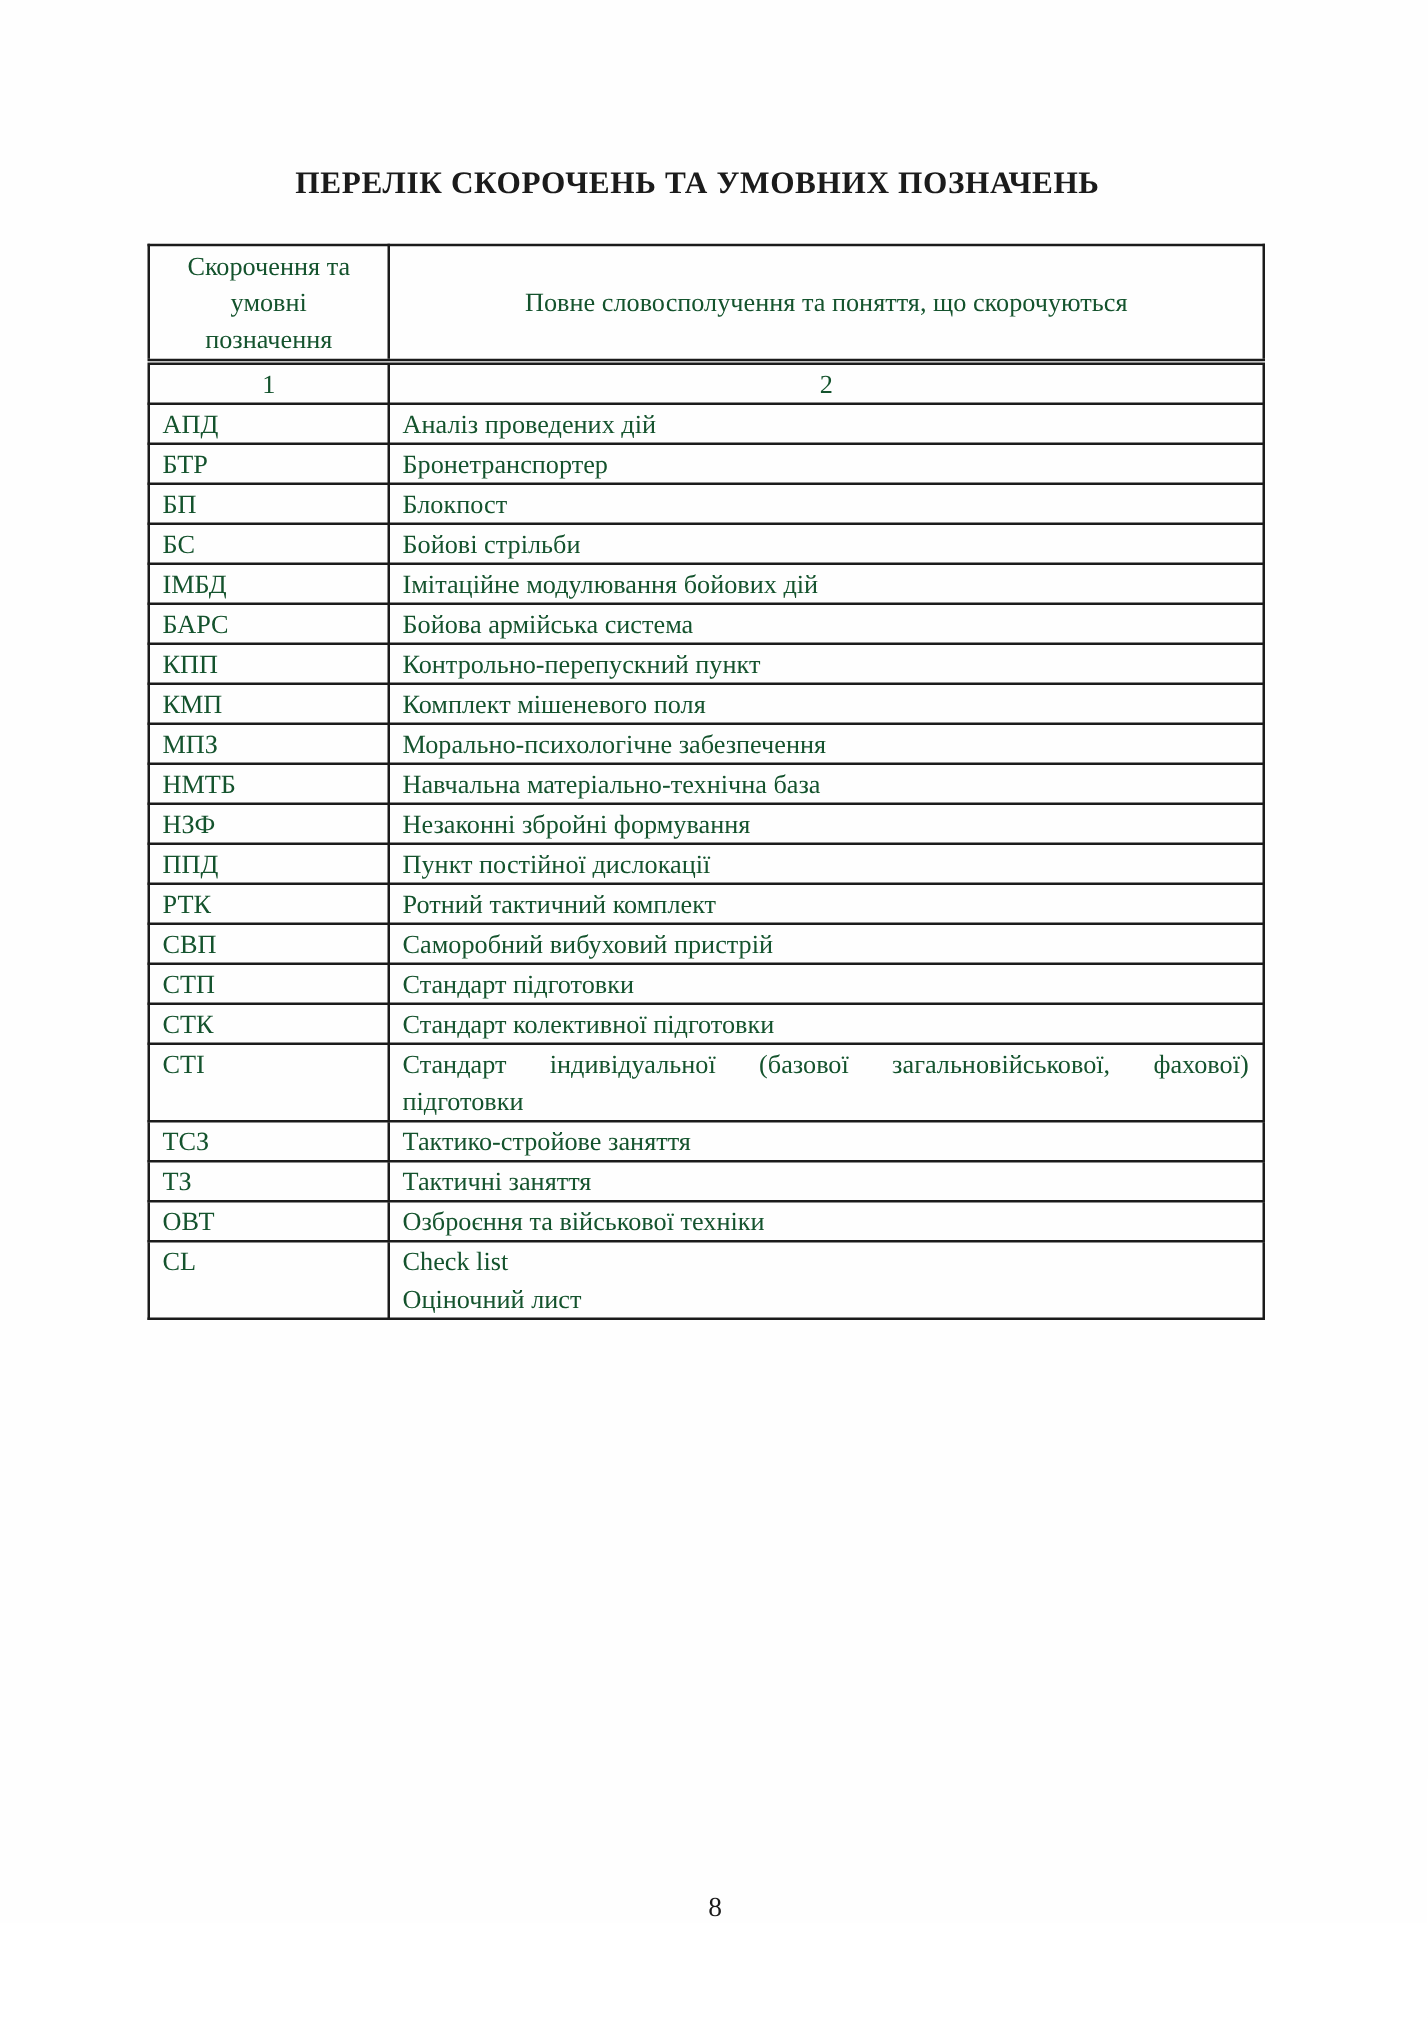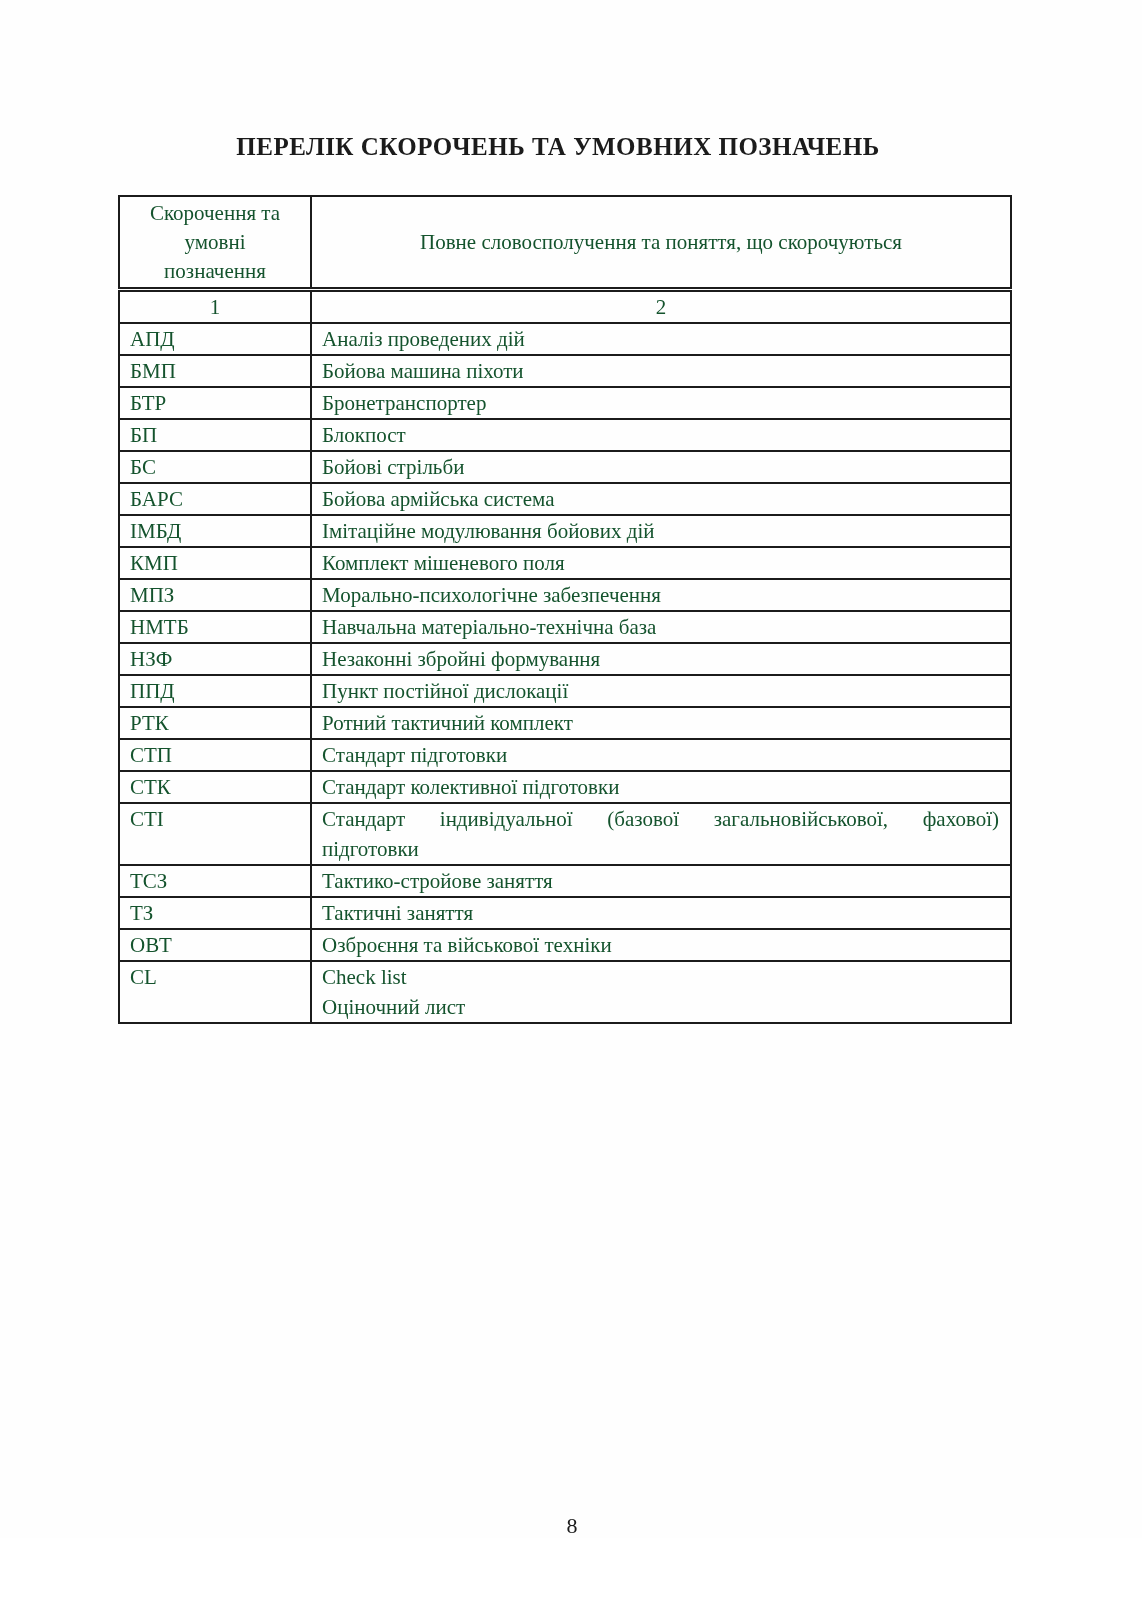--- a/index.html
+++ b/index.html
@@ -101,42 +101,42 @@
       <tr class="numbering-row">
         <td>1</td>
         <td>2</td>
       </tr>
 
       <tr class="data-row">
         <td>АПД</td>
         <td>Аналіз проведених дій</td>
       </tr>
       <tr class="data-row">
-        <td>БМП</td>
-        <td>Бойова машина піхоти</td>
-      </tr>
-      <tr class="data-row">
         <td>БТР</td>
         <td>Бронетранспортер</td>
       </tr>
       <tr class="data-row">
         <td>БП</td>
         <td>Блокпост</td>
       </tr>
       <tr class="data-row">
         <td>БС</td>
         <td>Бойові стрільби</td>
       </tr>
       <tr class="data-row">
+        <td>ІМБД</td>
+        <td>Імітаційне модулювання бойових дій</td>
+      </tr>
+      <tr class="data-row">
         <td>БАРС</td>
         <td>Бойова армійська система</td>
       </tr>
       <tr class="data-row">
-        <td>ІМБД</td>
-        <td>Імітаційне модулювання бойових дій</td>
+        <td>КПП</td>
+        <td>Контрольно-перепускний пункт</td>
       </tr>
       <tr class="data-row">
         <td>КМП</td>
         <td>Комплект мішеневого поля</td>
       </tr>
       <tr class="data-row">
         <td>МПЗ</td>
         <td>Морально-психологічне забезпечення</td>
       </tr>
       <tr class="data-row">
@@ -147,20 +147,24 @@
         <td>НЗФ</td>
         <td>Незаконні збройні формування</td>
       </tr>
       <tr class="data-row">
         <td>ППД</td>
         <td>Пункт постійної дислокації</td>
       </tr>
       <tr class="data-row">
         <td>РТК</td>
         <td>Ротний тактичний комплект</td>
+      </tr>
+      <tr class="data-row">
+        <td>СВП</td>
+        <td>Саморобний вибуховий пристрій</td>
       </tr>
       <tr class="data-row">
         <td>СТП</td>
         <td>Стандарт підготовки</td>
       </tr>
       <tr class="data-row">
         <td>СТК</td>
         <td>Стандарт колективної підготовки</td>
       </tr>
       <tr class="data-row tall">

